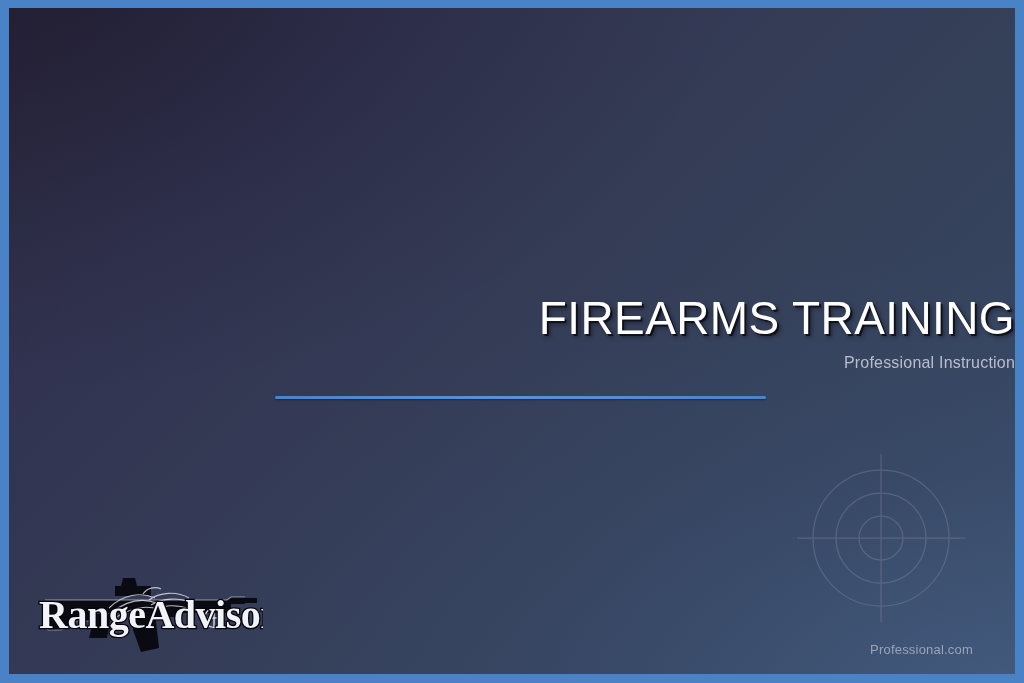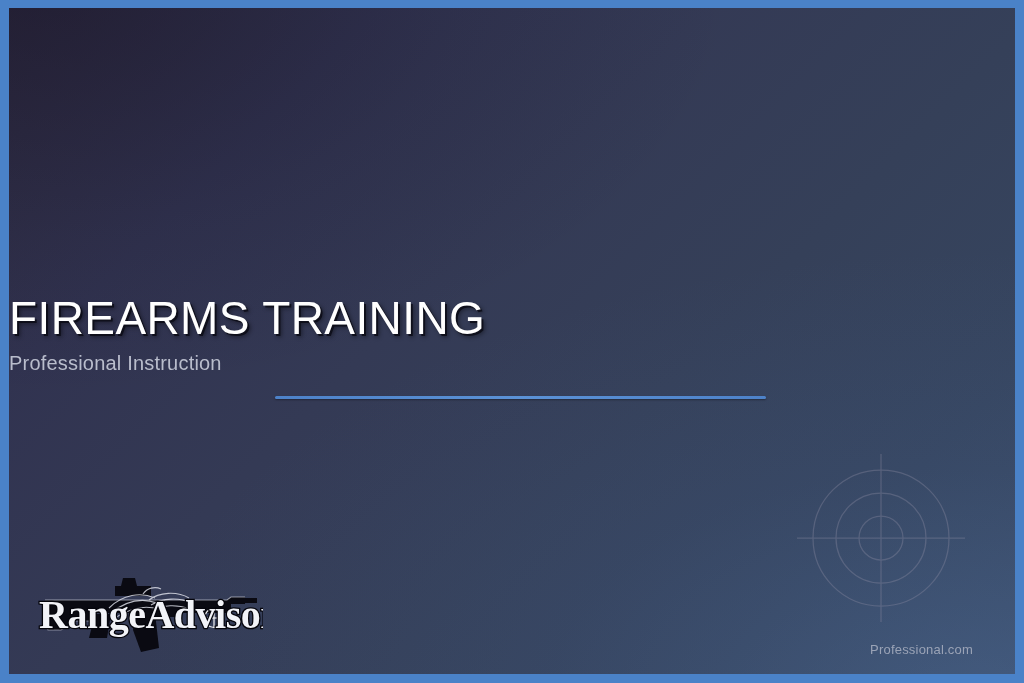--- a/index.html
+++ b/index.html
@@ -55,37 +55,37 @@
         rgba(20,15,35,0.12) 48%,
         rgba(0,0,0,0) 78%);
   }
 
   
   #title-block {
     position: absolute;
     left: 0;
     right: 0;
     top: 284px;
-    text-align: left;
+    text-align: right;
     z-index: 4;
   }
   #slide-title {
     margin: 0;
     font-size: 46px;
     font-weight: normal;
     letter-spacing: 0.4px;
     color: #ffffff;
     line-height: 52px;
     text-shadow:
       2px 2px 0 rgba(10,10,20,0.80),
       3px 3px 4px rgba(0,0,0,0.45);
   }
   #slide-subtitle {
     margin: 6px 0 0 0;
-    font-size: 20px;
+    font-size: 16px;
     font-weight: normal;
     color: #b9bdcc;
     line-height: 26px;
     letter-spacing: 0.2px;
   }
   #accent-rule {
     position: absolute;
     left: 266px;
     top: 388px;
     width: 491px;

